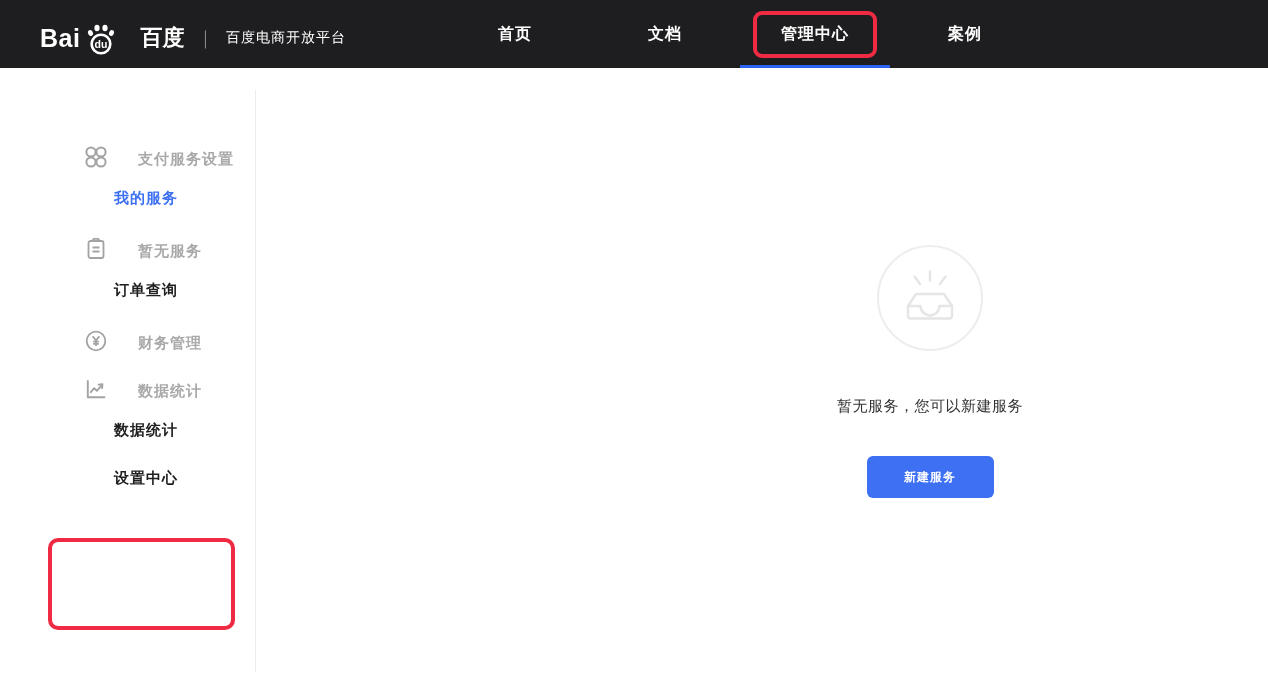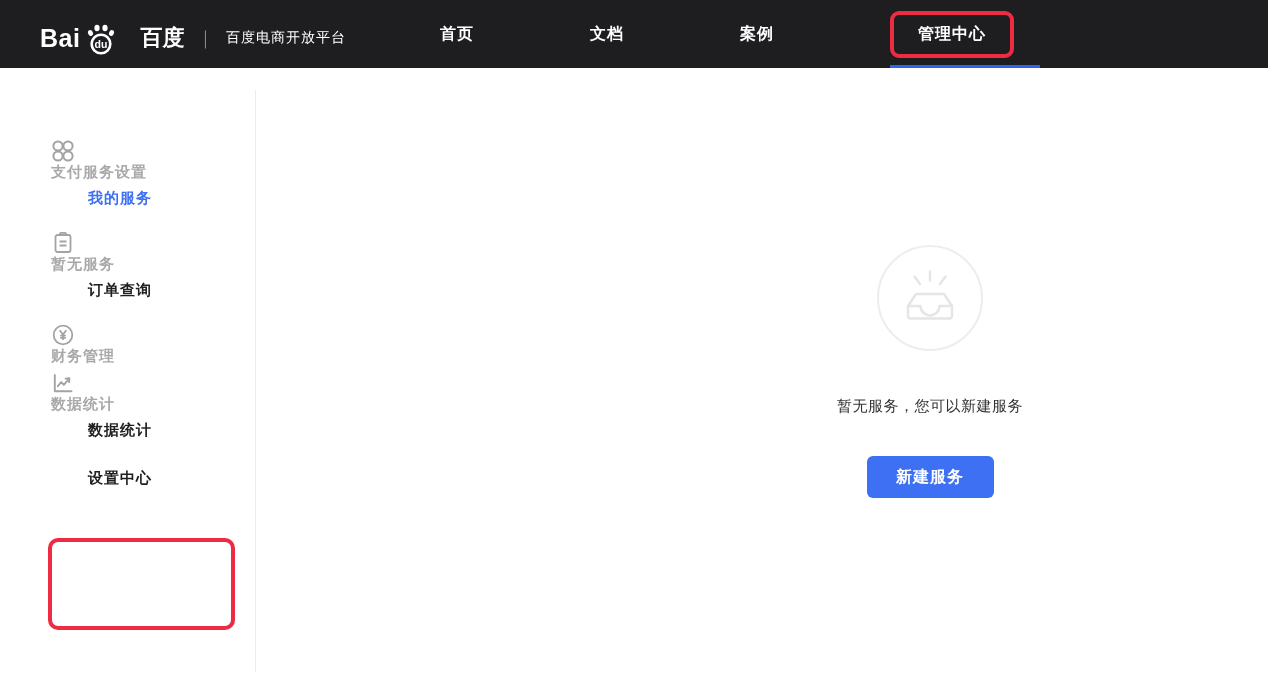--- a/index.html
+++ b/index.html
@@ -9,42 +9,42 @@
   
   .header { position:absolute; left:0; top:0; width:1268px; height:68px; background:#1e1e20; }
   .logo { position:absolute; left:40px; top:0; height:76px; display:flex; align-items:center; cursor:pointer; }
   .logo-bai { color:#fff; font-size:25px; font-weight:bold; letter-spacing:.5px; }
   .logo-paw { margin:16px 1px; }
   .logo-cn { color:#fff; font-size:22px; font-weight:bold; margin-left:18px; }
   .logo-divider { color:#8a8a8a; font-size:18px; margin:0 12px; font-weight:300; }
   .logo-product { color:#fff; font-size:14px; font-weight:500; letter-spacing:1px; }
 
   .nav { position:absolute; left:440px; top:0; height:68px; display:flex; }
-  .nav-item { width:150px; height:68px; display:flex; align-items:center; justify-content:flex-start; color:#fff; font-size:16px; font-weight:bold; cursor:pointer; position:relative; letter-spacing:1px; }
+  .nav-item { width:150px; height:68px; display:flex; align-items:center; justify-content:center; color:#fff; font-size:16px; font-weight:bold; cursor:pointer; position:relative; letter-spacing:1px; }
   .nav-item .red-frame { padding:9px 24px; border:4px solid #ee2b43; border-radius:9px; }
   .nav-underline { position:absolute; left:0; bottom:0; width:100%; height:3px; background:#2a64f0; }
 
   
   .sidebar { position:absolute; left:0; top:68px; width:256px; height:627px; padding-top:71px; }
   .sidebar-divider { position:absolute; right:0; top:22px; width:1px; height:582px; background:#ececec; }
   .nav-group { margin-bottom:18px; }
-  .group-row { height:30px; display:flex; align-items:flex-start; padding-left:51px; margin-bottom:14px;flex-direction:column; }
+  .group-row { height:30px; display:flex; align-items:flex-end; padding-left:84px; margin-bottom:14px; }
   .group-icon { width:24px; height:24px; margin-right:30px; flex:none; display:flex; align-items:center; }
   .group-label { color:#a9a9a9; font-size:15px; font-weight:bold; letter-spacing:1px; }
-  .sub-row { height:30px; display:flex; align-items:center; padding-left:88px; margin-bottom:10px; cursor:pointer; }
+  .sub-row { height:30px; display:flex; align-items:center; padding-left:114px; margin-bottom:10px; cursor:pointer; }
   .sub-label { color:#1f1f1f; font-size:15px; font-weight:600; letter-spacing:1px; }
   .sub-row.active .sub-label { color:#3d70f2; }
   .sidebar-annotation { position:absolute; left:48px; top:470px; width:187px; height:92px; border:4px solid #ee2b43; border-radius:10px; pointer-events:none; }
 
   
   .main { position:absolute; left:256px; top:68px; width:1012px; height:627px; }
   .empty-state { position:absolute; left:674px; top:177px; transform:translateX(-50%); display:flex; flex-direction:column; align-items:center; }
   .empty-circle { width:106px; height:106px; border:2px solid #ededed; border-radius:50%; display:flex; align-items:center; justify-content:center; }
   .empty-message { margin-top:46px; font-size:15px; color:#333; letter-spacing:.5px; white-space:nowrap; }
-  .create-btn { margin-top:40px; width:127px; height:42px; background:#3d70f2; color:#fff; font-size:16px; font-weight:bold; border:none; border-radius:6px; display:flex; align-items:center; justify-content:center; cursor:pointer; letter-spacing:1px; font-family:inherit;text-align:right; }
+  .create-btn { margin-top:40px; width:127px; height:42px; background:#3d70f2; color:#fff; font-size:12px; font-weight:bold; border:none; border-radius:6px; display:flex; align-items:center; justify-content:center; cursor:pointer; letter-spacing:1px; font-family:inherit;text-align:right; }
 
   svg { display:block; }
 </style>
 </head>
 <body>
 
 <div class="header">
   <div class="logo">
     <span class="logo-bai">Bai</span>
     <span class="logo-paw">
@@ -65,27 +65,27 @@
   </div>
 
   <div class="nav">
     <div class="nav-item">
       <span>首页</span>
     </div>
     <div class="nav-item">
       <span>文档</span>
     </div>
     <div class="nav-item">
-      <span>案例</span>
-    </div>
-    <div class="nav-item">
       <span class="red-frame">
         <span>管理中心</span>
       </span>
       <span class="nav-underline"></span>
+    </div>
+    <div class="nav-item">
+      <span>案例</span>
     </div>
   </div>
 </div>
 
 <div class="sidebar">
   <div class="sidebar-divider"></div>
 
   <div class="nav-group">
     <div class="group-row">
       <span class="group-icon">

